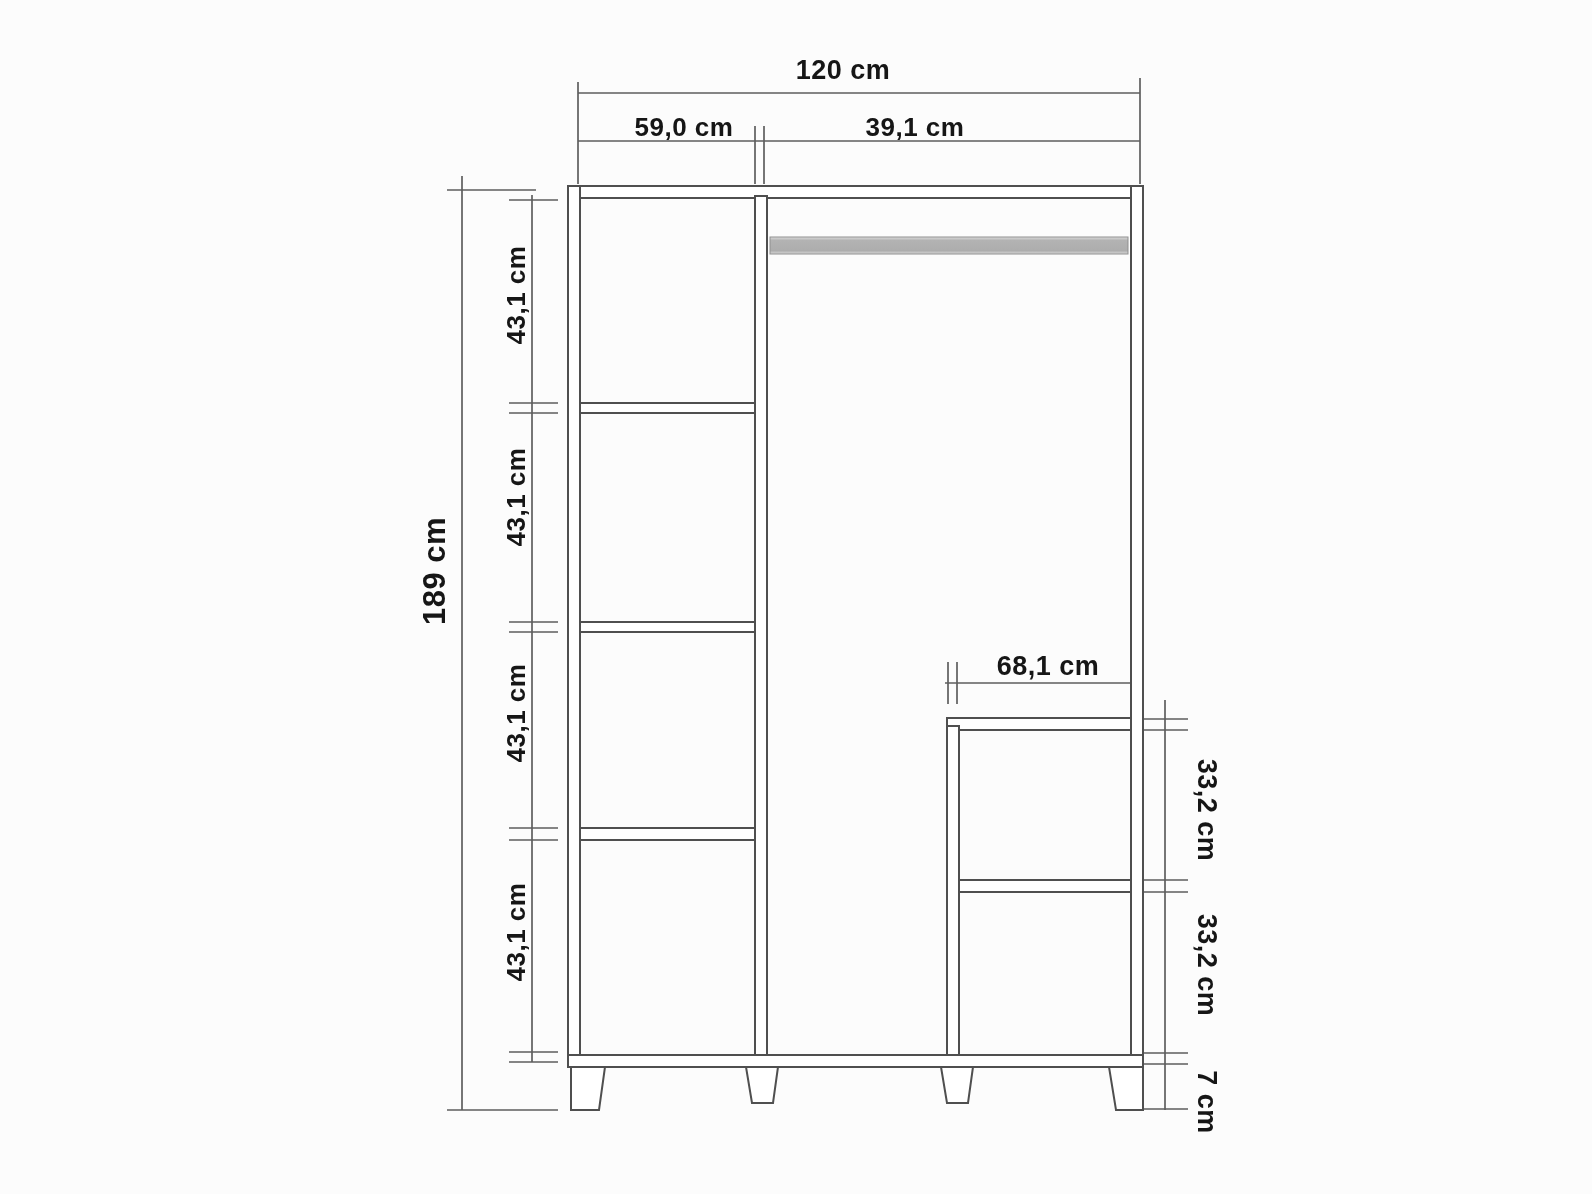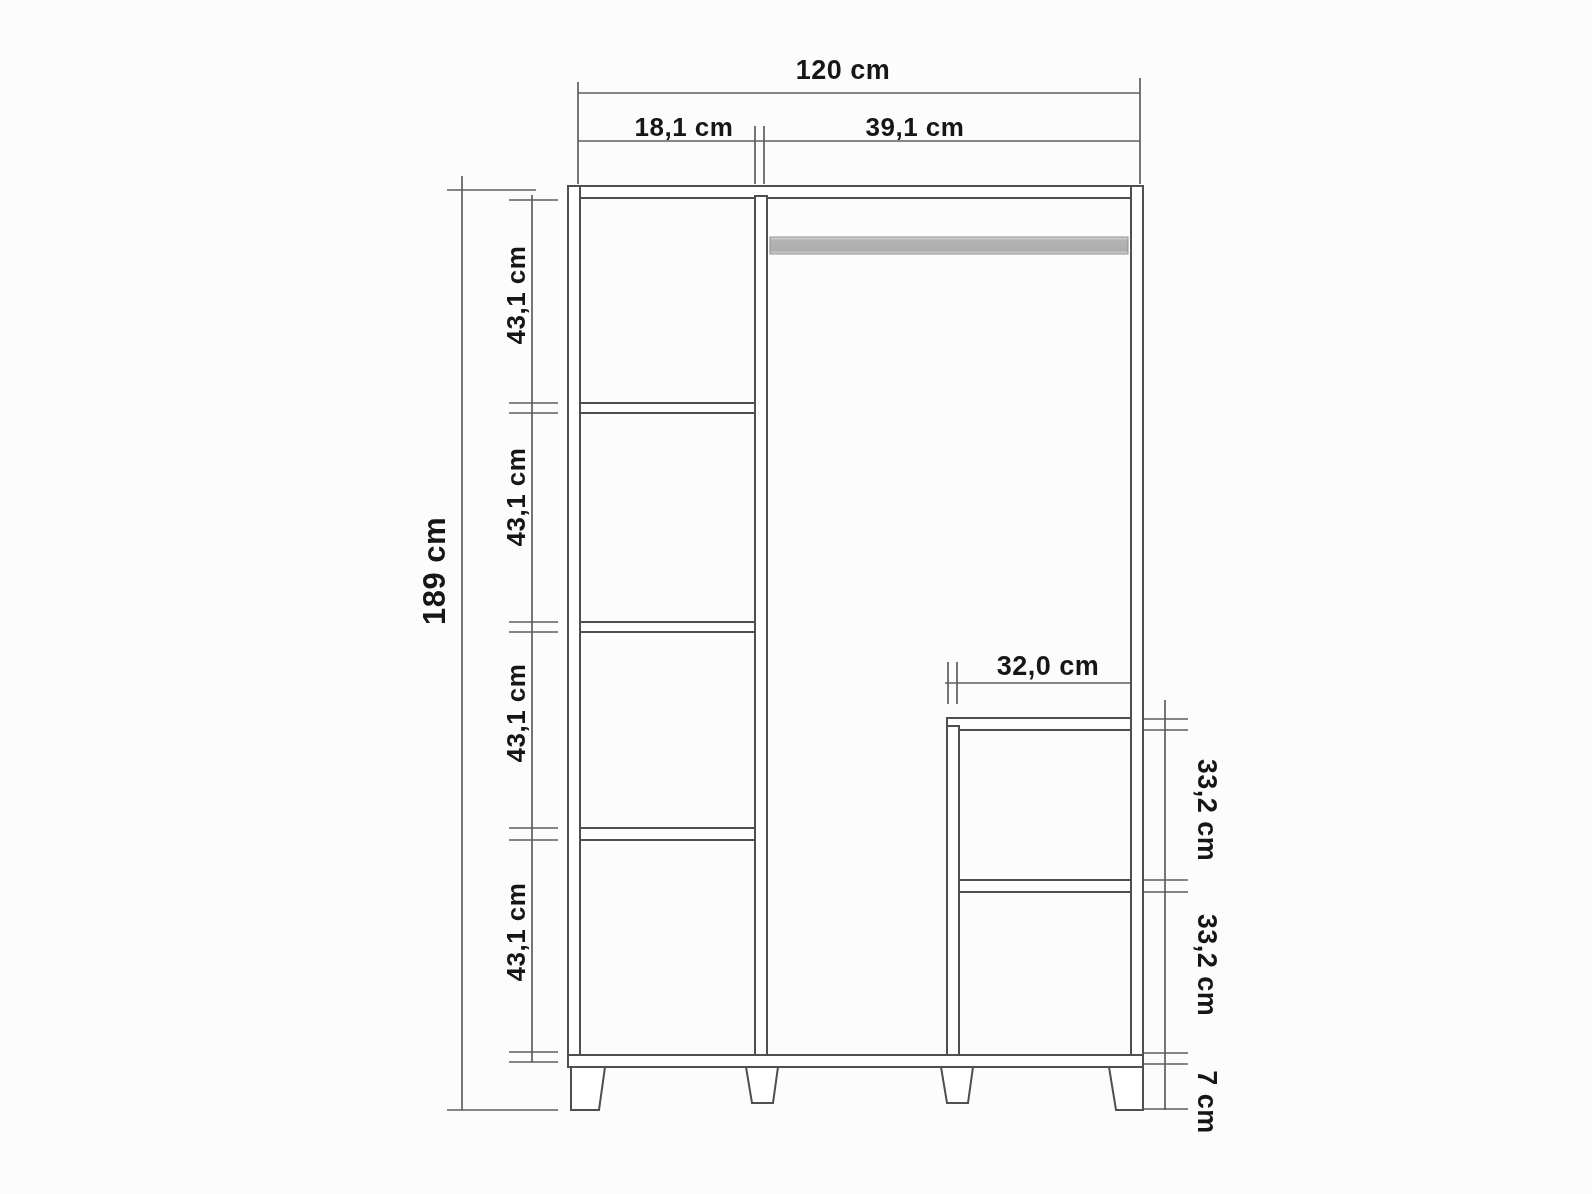--- a/index.html
+++ b/index.html
@@ -111,35 +111,35 @@
 
       <polygon class="ft" points="571,1067 605,1067 599,1110 571,1110"></polygon>
       <polygon class="ft" points="746,1067 778,1067 773,1103 752,1103"></polygon>
       <polygon class="ft" points="941,1067 973,1067 968,1103 947,1103"></polygon>
       <polygon class="ft" points="1109,1067 1143,1067 1143,1110 1116,1110"></polygon>
     </g>
   </svg>
 
   <div class="dim-label size-md" style="left:843px;top:70px;">120 cm</div>
 
-  <div class="dim-label" style="left:684px;top:127px;">18,1 cm</div>
+  <div class="dim-label" style="left:684px;top:127px;">59,0 cm</div>
 
   <div class="dim-label" style="left:915px;top:127px;">39,1 cm</div>
 
   <div class="dim-label size-lg rot-l" style="left:434px;top:571px;">189 cm</div>
 
   <div class="dim-label rot-l" style="left:516px;top:295px;">43,1 cm</div>
 
   <div class="dim-label rot-l" style="left:516px;top:497px;">43,1 cm</div>
 
   <div class="dim-label rot-l" style="left:516px;top:713px;">43,1 cm</div>
 
   <div class="dim-label rot-l" style="left:516px;top:932px;">43,1 cm</div>
 
-  <div class="dim-label size-md" style="left:1048px;top:666px;">32,0 cm</div>
+  <div class="dim-label size-md" style="left:1048px;top:666px;">68,1 cm</div>
 
   <div class="dim-label size-md rot-r" style="left:1206px;top:810px;">33,2 cm</div>
 
   <div class="dim-label size-md rot-r" style="left:1206px;top:965px;">33,2 cm</div>
 
   <div class="dim-label size-md rot-r" style="left:1206px;top:1102px;">7 cm</div>
 
 </div>
 
 </body></html>

